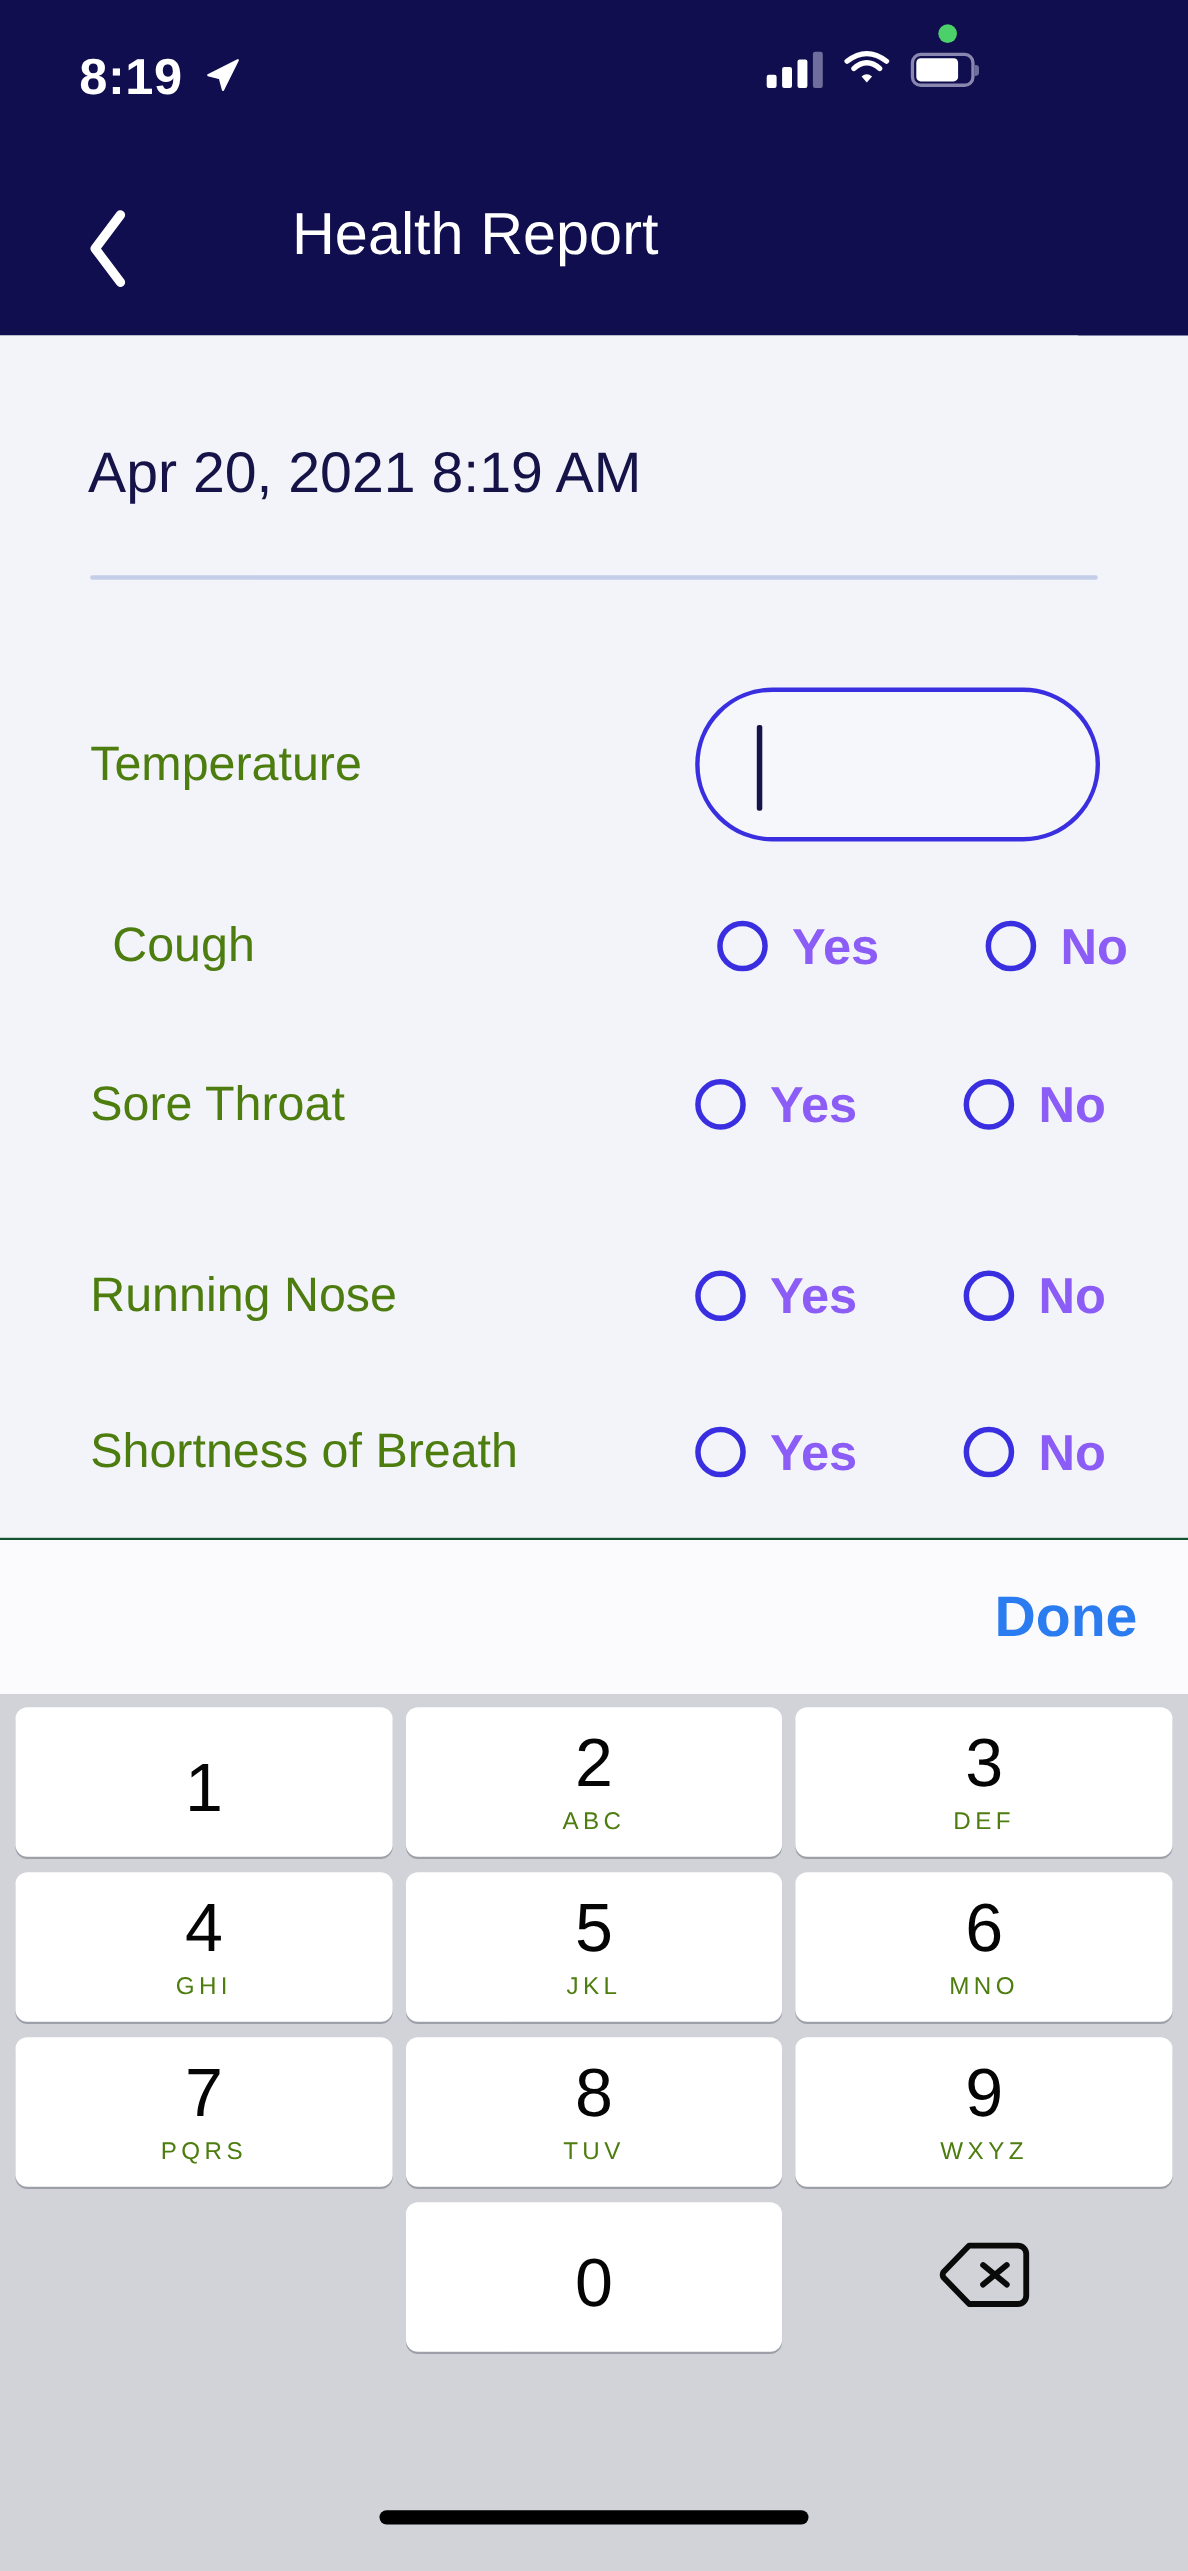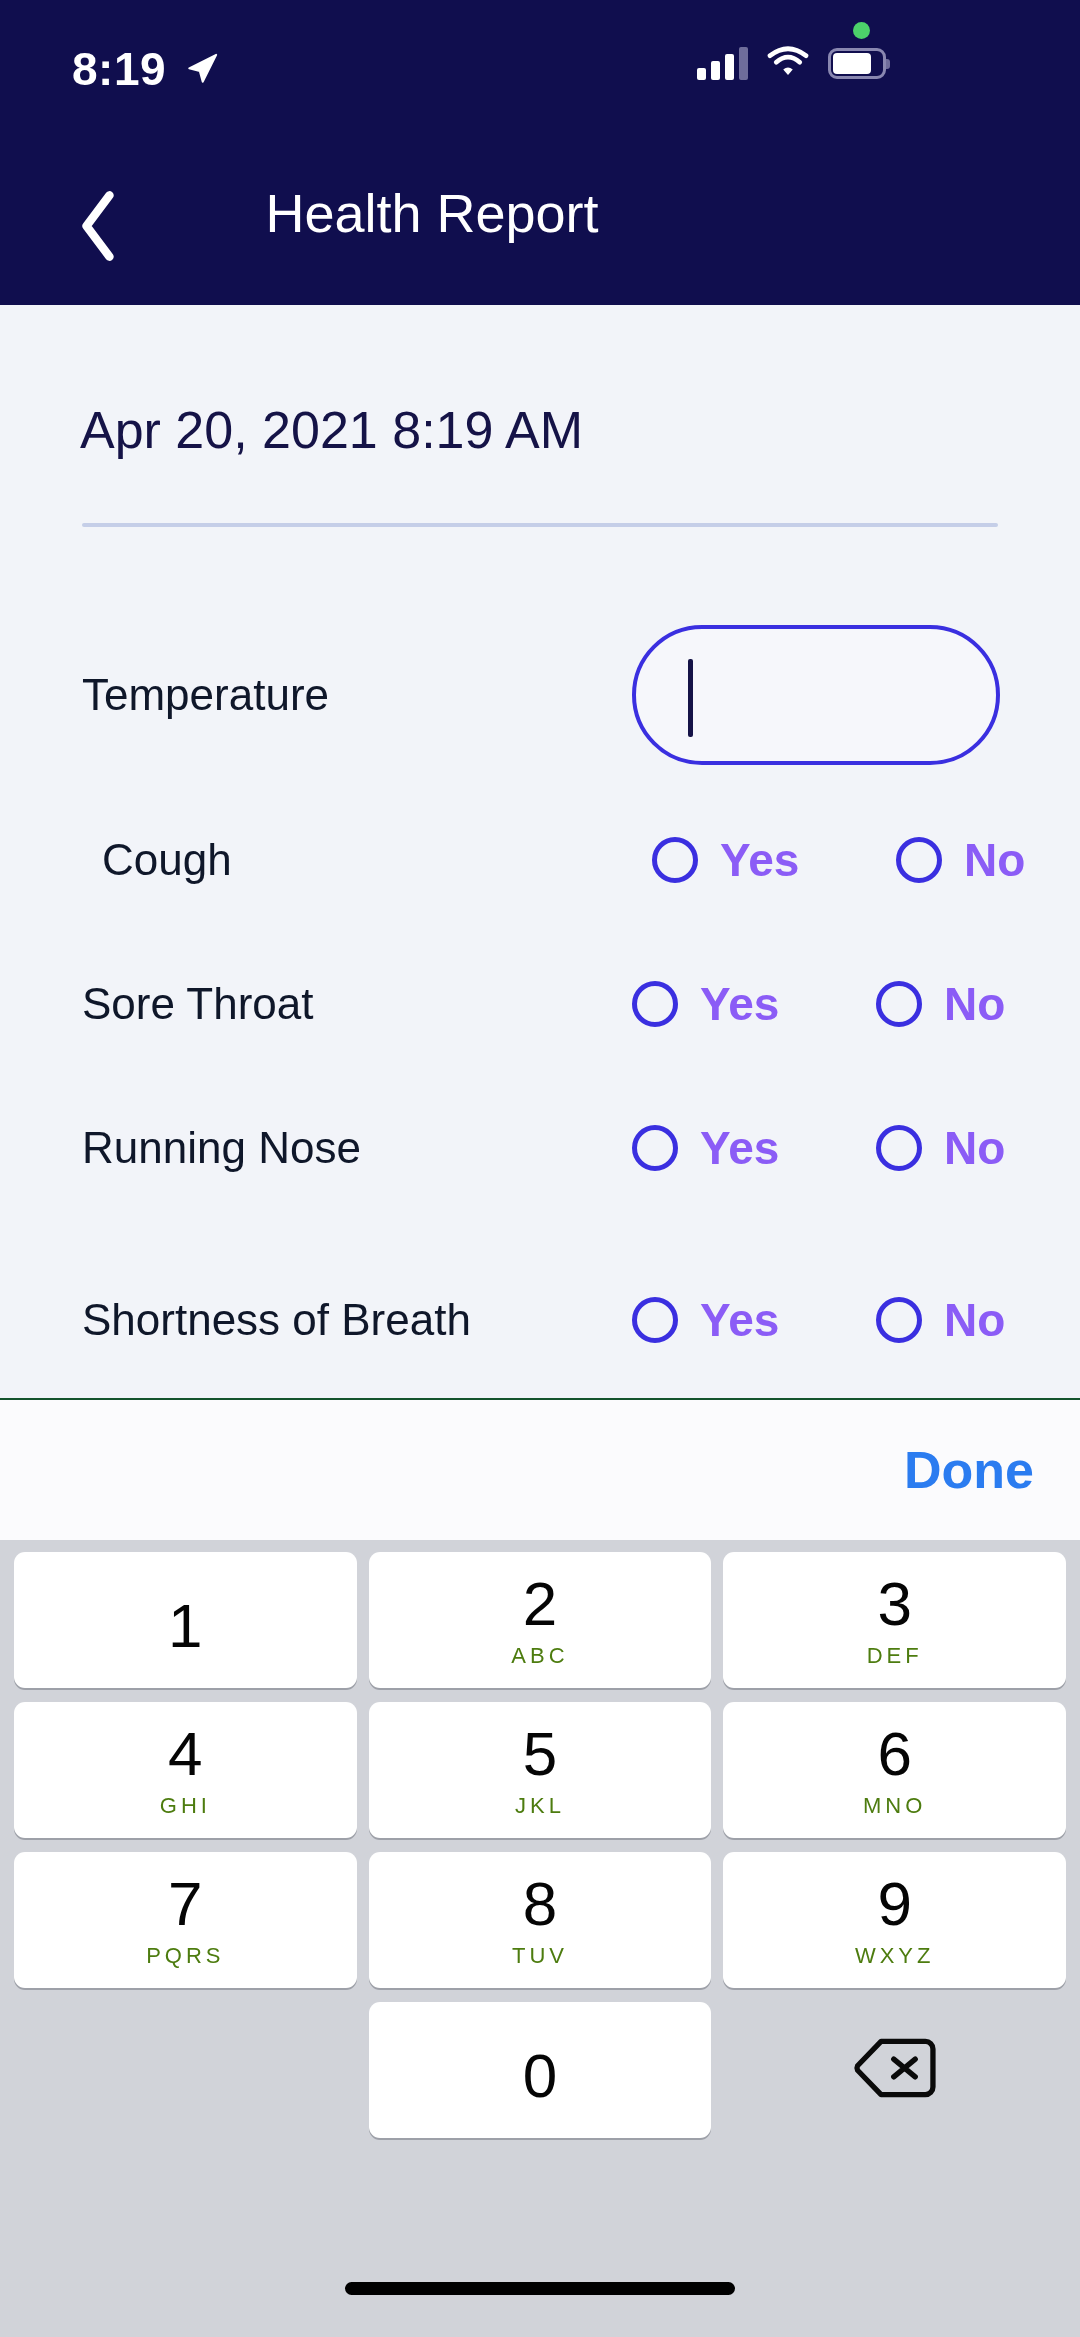--- a/index.html
+++ b/index.html
@@ -71,21 +71,21 @@
     font-size:52px; color:#151347; font-weight:400;
   }
   .divider {
     position:absolute; left:82px; top:218px; width:916px; height:4px;
     background:#C5CEE8; border-radius:2px;
   }
 
   .row { position:absolute; left:0; width:1080px; height:90px; }
   .row-label {
     position:absolute; left:82px; top:50%; transform:translateY(-50%);
-    font-size:44px; color:#0f172a; font-weight:400; white-space:nowrap;
+    font-size:44px; color:#4d7c0f; font-weight:400; white-space:nowrap;
   }
 
   .temp-input {
     position:absolute; left:632px; top:50%; transform:translateY(-50%);
     width:368px; height:140px;
     border:4px solid #3A2FE0; border-radius:70px;
     background:rgba(255,255,255,0.30);
   }
   .caret {
     position:absolute; left:52px; top:30px; width:5px; height:78px;
@@ -230,21 +230,21 @@
       <div class="opt opt-yes">
         <span class="radio"></span>
         <span class="opt-label">Yes</span>
       </div>
       <div class="opt opt-no">
         <span class="radio"></span>
         <span class="opt-label">No</span>
       </div>
     </div>
 
-    <div class="row" style="top:798px;padding-left:15px;">
+    <div class="row" style="top:828px;padding-left:15px;">
       <div class="row-label">Running Nose</div>
       <div class="opt opt-yes">
         <span class="radio"></span>
         <span class="opt-label">Yes</span>
       </div>
       <div class="opt opt-no">
         <span class="radio"></span>
         <span class="opt-label">No</span>
       </div>
     </div>

